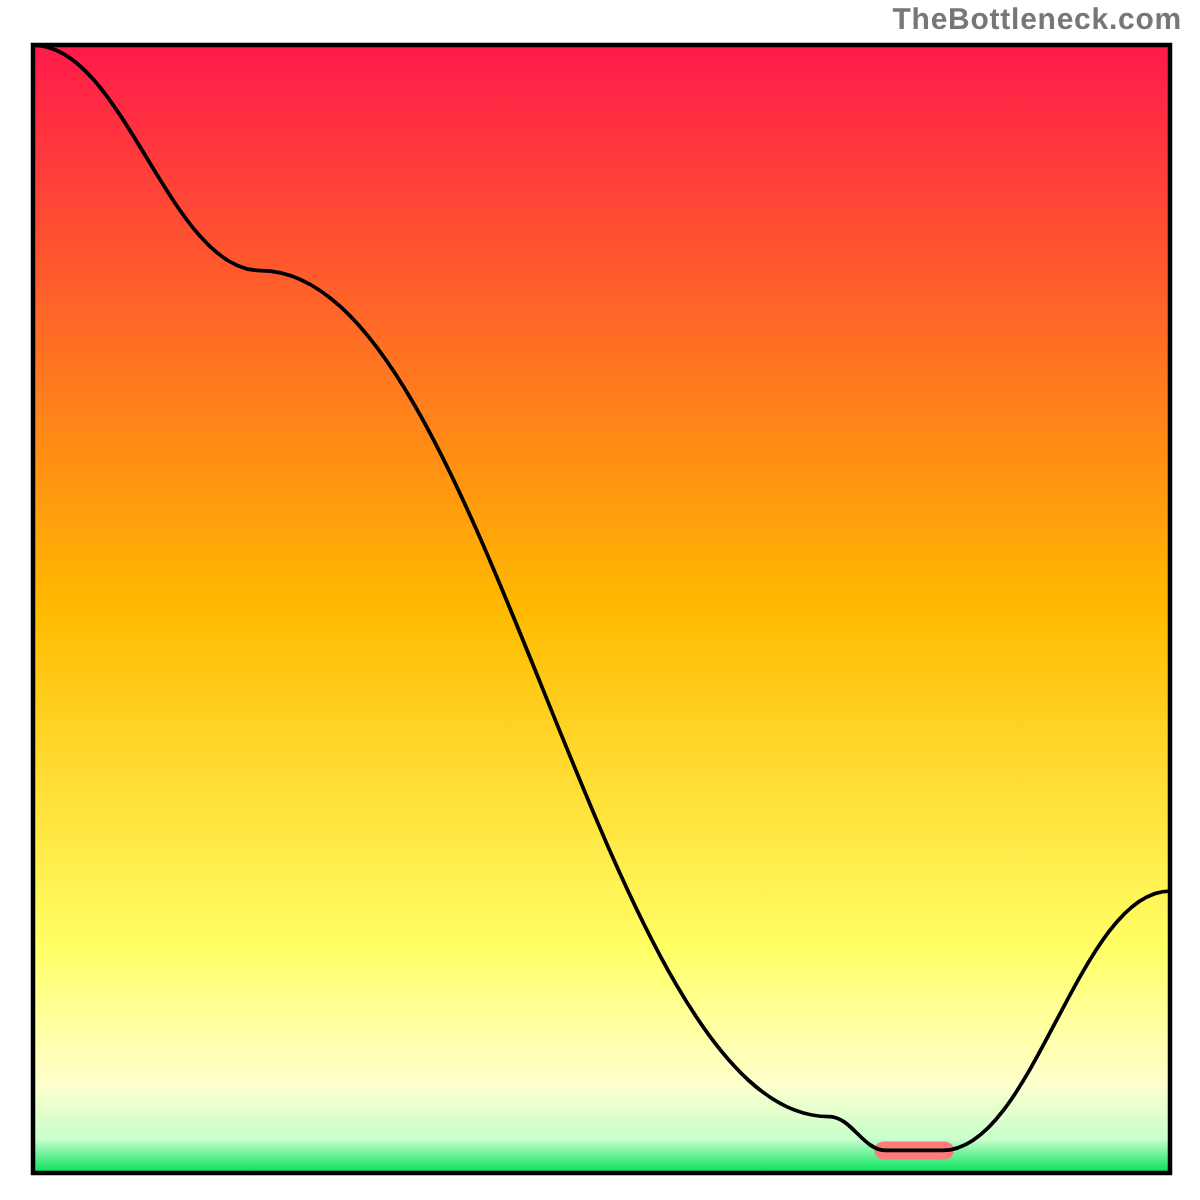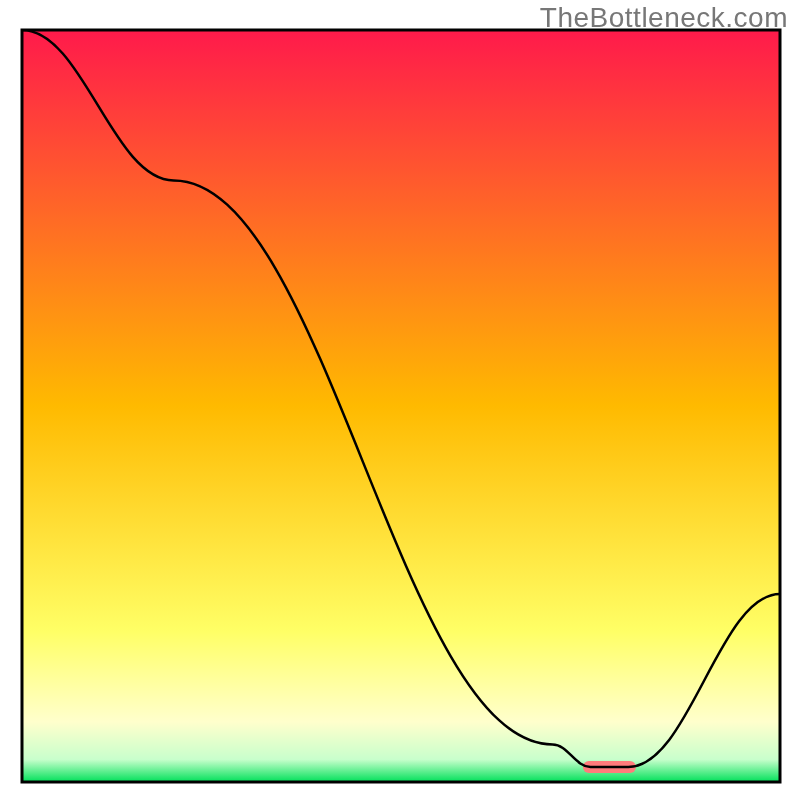--- a/index.html
+++ b/index.html
@@ -12,22 +12,22 @@
   }
   .frame {
     position: relative;
     width: 800px;
     height: 800px;
   }
   .watermark {
     position: absolute;
     top: 2px;
     right: 12px;
-    font-size: 28px;
-    font-weight: normal;
+    font-size: 20px;
+    font-weight: bold;
     color: #777777;
     letter-spacing: 0.5px;
   }
   svg.plot {
     position: absolute;
     left: 0;
     top: 0;
   }
 </style>
 </head>

